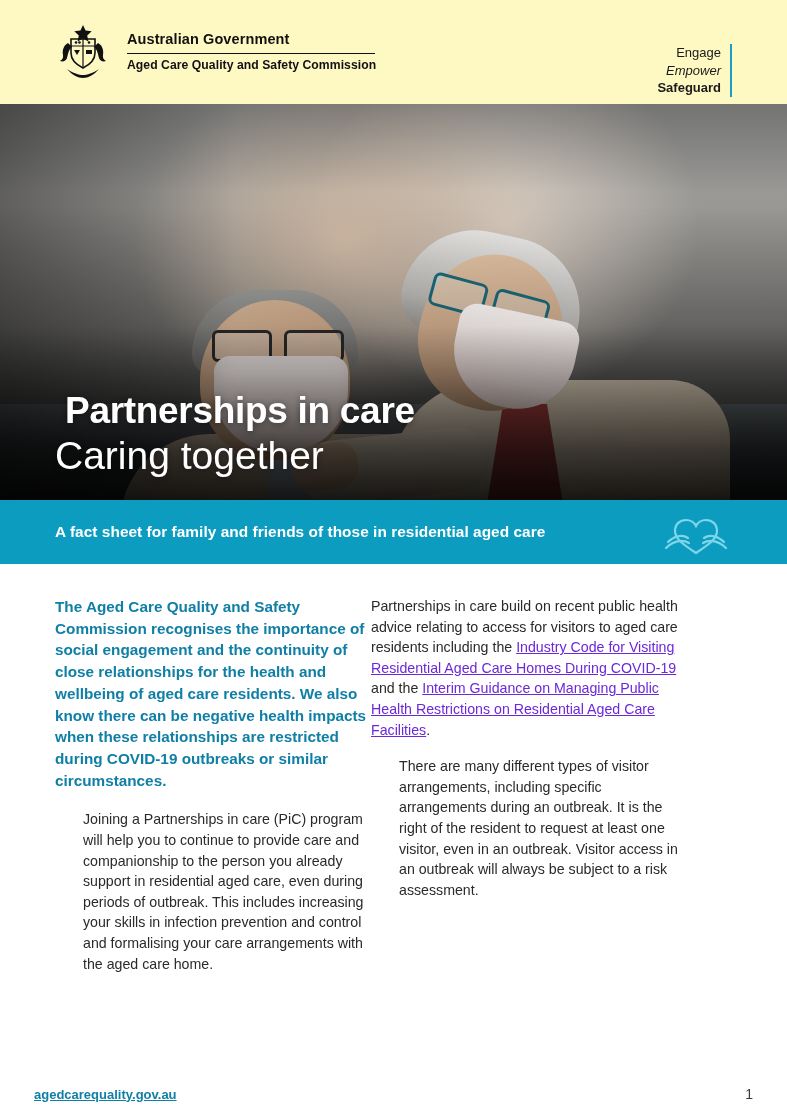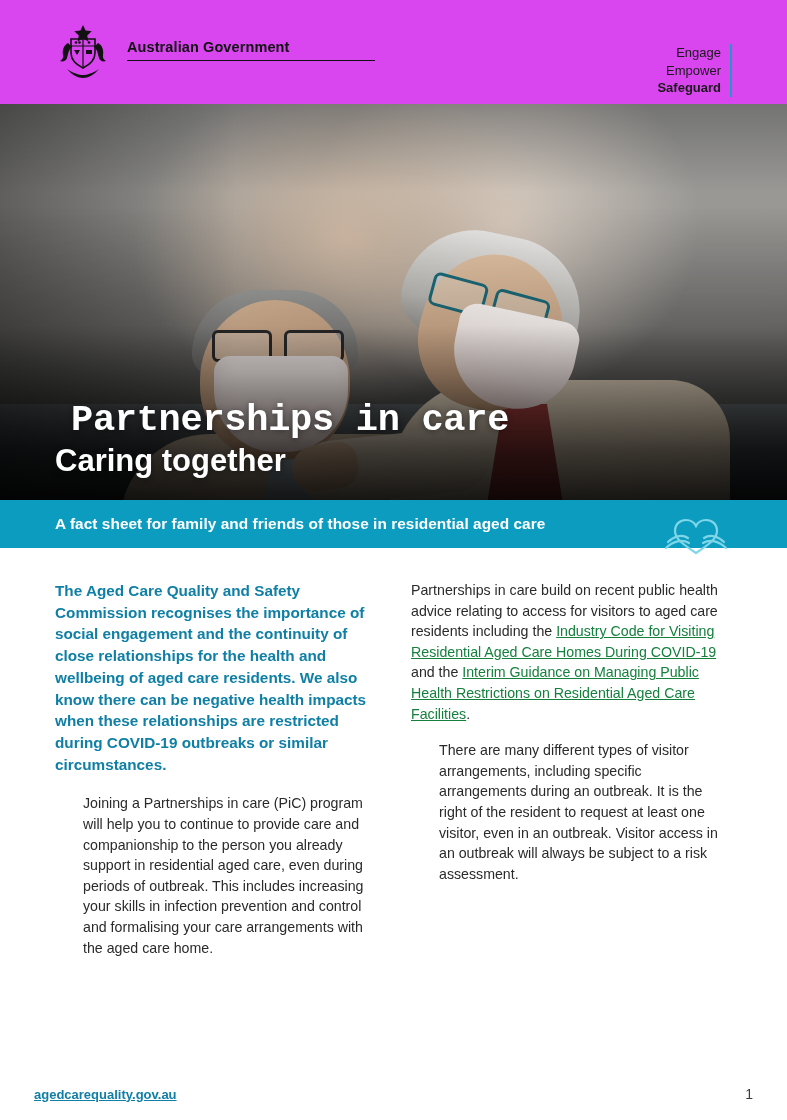--- a/index.html
+++ b/index.html
@@ -9,21 +9,21 @@
     height: 1120px;
     background: #ffffff;
     font-family: "Liberation Sans", sans-serif;
     overflow: hidden;
     position: relative;
   }
 
   
   .header {
     height: 104px;
-    background: #d946ef;
+    background: #fef9c3;
     display: flex;
     align-items: center;
     padding: 12px 55px;
     position: relative;
   }
   .crest {
     width: 56px;
     height: 58px;
     flex: 0 0 auto;
     margin-right: 16px;
@@ -53,21 +53,21 @@
     position: absolute;
     right: 55px;
     top: 44px;
     text-align: right;
     padding-right: 9px;
     border-right: 2px solid #1b9cc4;
     line-height: 1.35;
   }
   .tagline div { font-size: 13px; color: #1a1a1a; }
   .tl-engage { font-weight: normal; }
-  .tl-empower { }
+  .tl-empower { font-style: italic; }
   .tl-safeguard { font-weight: bold; margin-left: 23px; }
 
   
   .hero {
     position: relative;
     height: 396px;
     overflow: hidden;
     background: #3a3a3a;
   }
   .hero-photo {
@@ -218,35 +218,34 @@
     position: absolute;
     left: 55px;
     bottom: 22px;
     color: #ffffff;
   }
   .hero-title {
     font-size: 37px;
     font-weight: bold;
     letter-spacing: -0.3px;
     line-height: 1.05;
-    margin: 0 0 4px 16px;
+    margin: 0 0 4px 10px;
     text-shadow: 0 1px 6px rgba(0,0,0,0.45);
-    font-family: Liberation Mono, monospace;
   }
   .hero-sub {
-    font-size: 31px;
-    font-weight: bold;
+    font-size: 39px;
+    font-weight: normal;
     line-height: 1.1;
     margin: 0;
     text-shadow: 0 1px 6px rgba(0,0,0,0.45);
   }
 
   
   .band {
-    height: 48px;
+    height: 64px;
     background: #0b9cc0;
     position: relative;
     display: flex;
     align-items: center;
     padding: 0 55px;
   }
   .band-text {
     color: #ffffff;
     font-size: 15.4px;
     font-weight: bold;
@@ -257,39 +256,38 @@
     right: 55px;
     top: 12px;
     width: 72px;
     height: 46px;
   }
 
   
   .content {
     padding: 32px 55px 0 55px;
     display: flex;
-    gap: 40px;
   }
   .col { width: 316px; }
   .lede {
     color: #0f7fa5;
     font-size: 15.3px;
     font-weight: bold;
     line-height: 1.42;
     margin: 0 0 18px 0;
   }
   .para {
     color: #2a2a2a;
     font-size: 14.2px;
     line-height: 1.45;
     margin: 0 0 16px 0;
   }
   .para:last-child { margin-bottom: 0; margin-left: 28px; }
   .link {
-    color: #15803d;
+    color: #6d28d9;
     text-decoration: underline;
   }
 
   
   .footer {
     position: absolute;
     left: 0; right: 0;
     bottom: 0;
     height: 52px;
     padding: 0 34px;
@@ -327,20 +325,21 @@
       <path d="M13 20 c-4 2 -6 7 -5 12 c.6 3 -1 5 -3 6 c3 1 6 0 7 -3 c1 -4 2 -9 5 -11z" fill="#111"></path>
 
       <path d="M43 20 c4 2 6 7 5 12 c-.6 3 1 5 3 6 c-3 1 -6 0 -7 -3 c-1 -4 -2 -9 -5 -11z" fill="#111"></path>
 
       <path d="M12 46 c6 4 12 6 16 6 c4 0 10 -2 16 -6 c-5 6 -11 9 -16 9 c-5 0 -11 -3 -16 -9z" fill="#111"></path>
     </svg>
   </div>
   <div class="gov-block">
     <div class="gov-line1">Australian Government</div>
     <div class="gov-rule"></div>
+    <div class="gov-line2">Aged Care Quality and Safety Commission</div>
   </div>
   <div class="tagline">
     <div class="tl-engage">Engage</div>
     <div class="tl-empower">Empower</div>
     <div class="tl-safeguard">Safeguard</div>
   </div>
 </div>
 
 <div class="hero">
   <div class="hero-photo">

